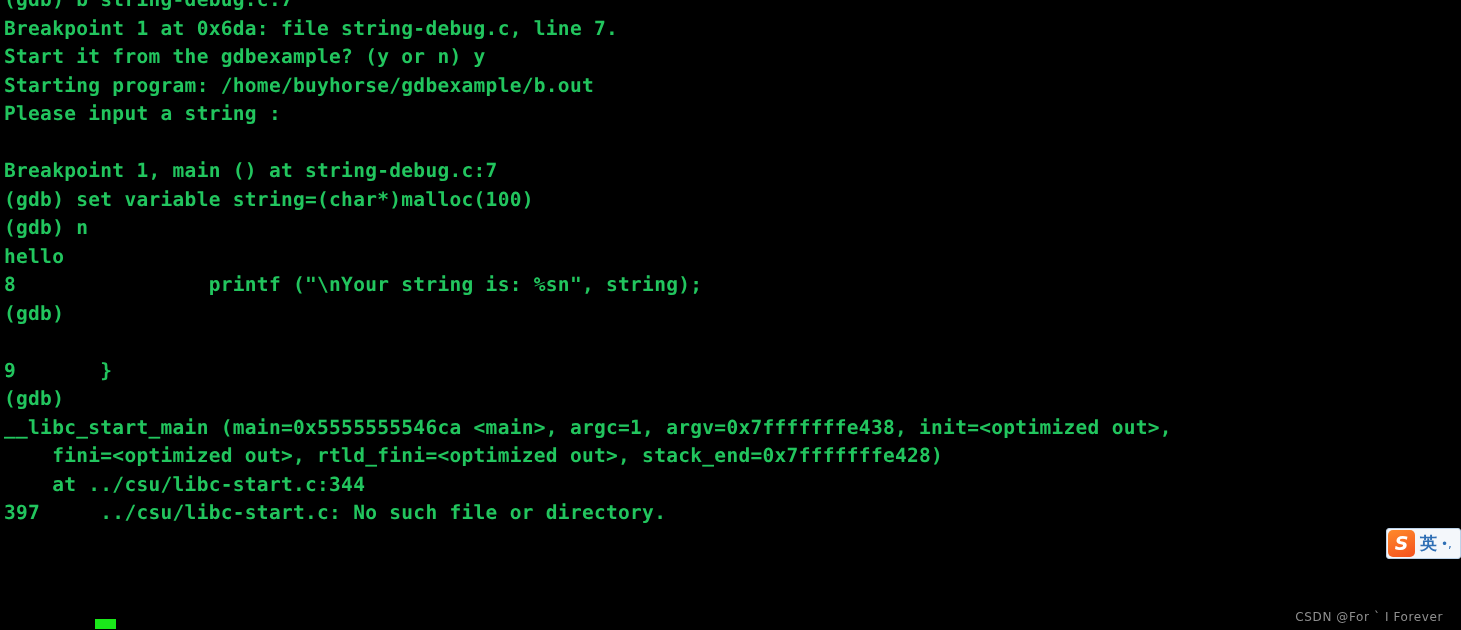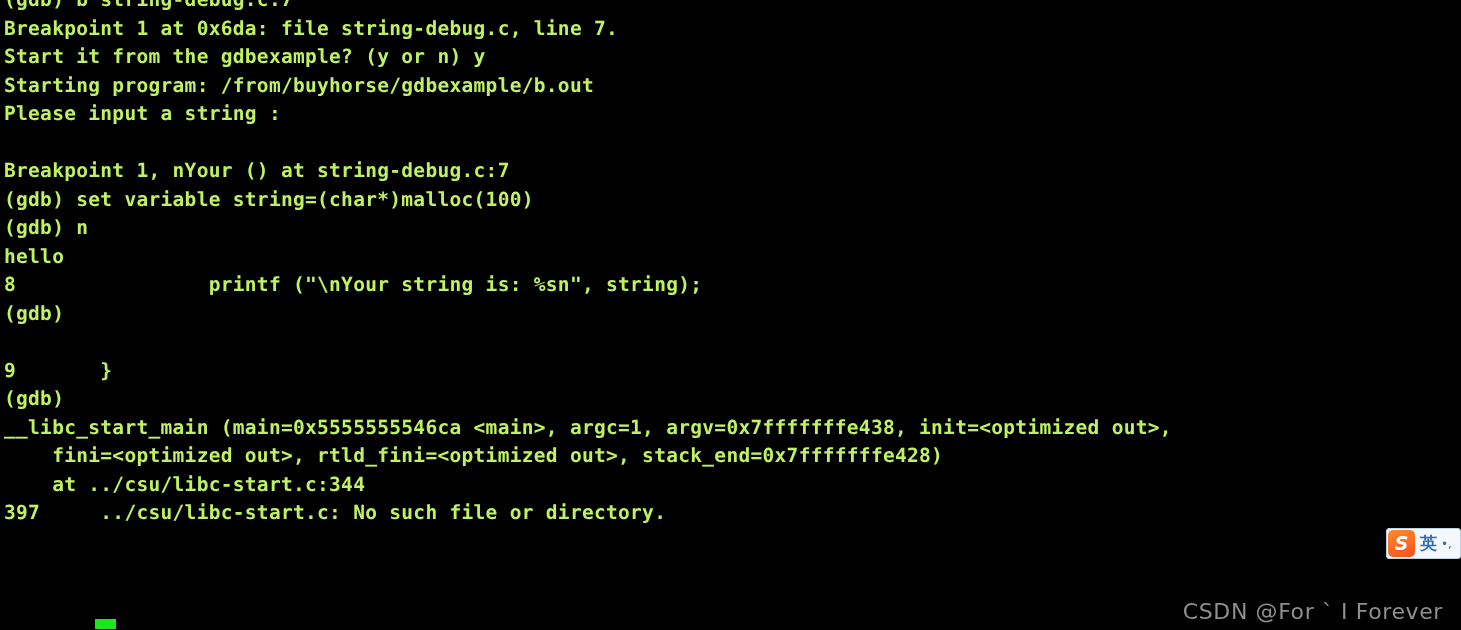--- a/index.html
+++ b/index.html
@@ -31,21 +31,21 @@
     margin: 0;
   }
 
   .line {
     display: block;
     height: 28.5px;
     line-height: 28.5px;
     font-size: 19.5px;
     font-weight: bold;
     letter-spacing: 0.30px;
-    color: #bef264;
+    color: #22c55e;
     white-space: pre;
     padding-left: 4px;
     overflow: hidden;
     text-rendering: geometricPrecision;
   }
 
   .line.blank { color: transparent; }
 
   
   #cursor {
@@ -103,39 +103,39 @@
     flex: 0 0 auto;
   }
 
   
   #watermark {
     position: absolute;
     right: 18px;
     bottom: 6px;
     color: #8f8f8f;
     font-family: "DejaVu Sans", "Liberation Sans", sans-serif;
-    font-size: 22px;
+    font-size: 12px;
     letter-spacing: 0.6px;
     white-space: pre;
     user-select: none;
   }
 </style>
 </head>
 <body>
 
 <div id="terminal">
 
   <div id="screen">
     <span class="line">(gdb) b string-debug.c:7</span>
     <span class="line">Breakpoint 1 at 0x6da: file string-debug.c, line 7.</span>
     <span class="line">Start it from the gdbexample? (y or n) y</span>
-    <span class="line">Starting program: /from/buyhorse/gdbexample/b.out</span>
+    <span class="line">Starting program: /home/buyhorse/gdbexample/b.out</span>
     <span class="line">Please input a string :</span>
     <span class="line blank"></span>
-    <span class="line">Breakpoint 1, nYour () at string-debug.c:7</span>
+    <span class="line">Breakpoint 1, main () at string-debug.c:7</span>
     <span class="line">(gdb) set variable string=(char*)malloc(100)</span>
     <span class="line">(gdb) n</span>
     <span class="line">hello</span>
     <span class="line">8                printf ("\nYour string is: %sn", string);</span>
     <span class="line">(gdb) </span>
     <span class="line blank"></span>
     <span class="line">9       }</span>
     <span class="line">(gdb) </span>
     <span class="line">__libc_start_main (main=0x5555555546ca &lt;main&gt;, argc=1, argv=0x7fffffffe438, init=&lt;optimized out&gt;,</span>
     <span class="line">    fini=&lt;optimized out&gt;, rtld_fini=&lt;optimized out&gt;, stack_end=0x7fffffffe428)</span>

